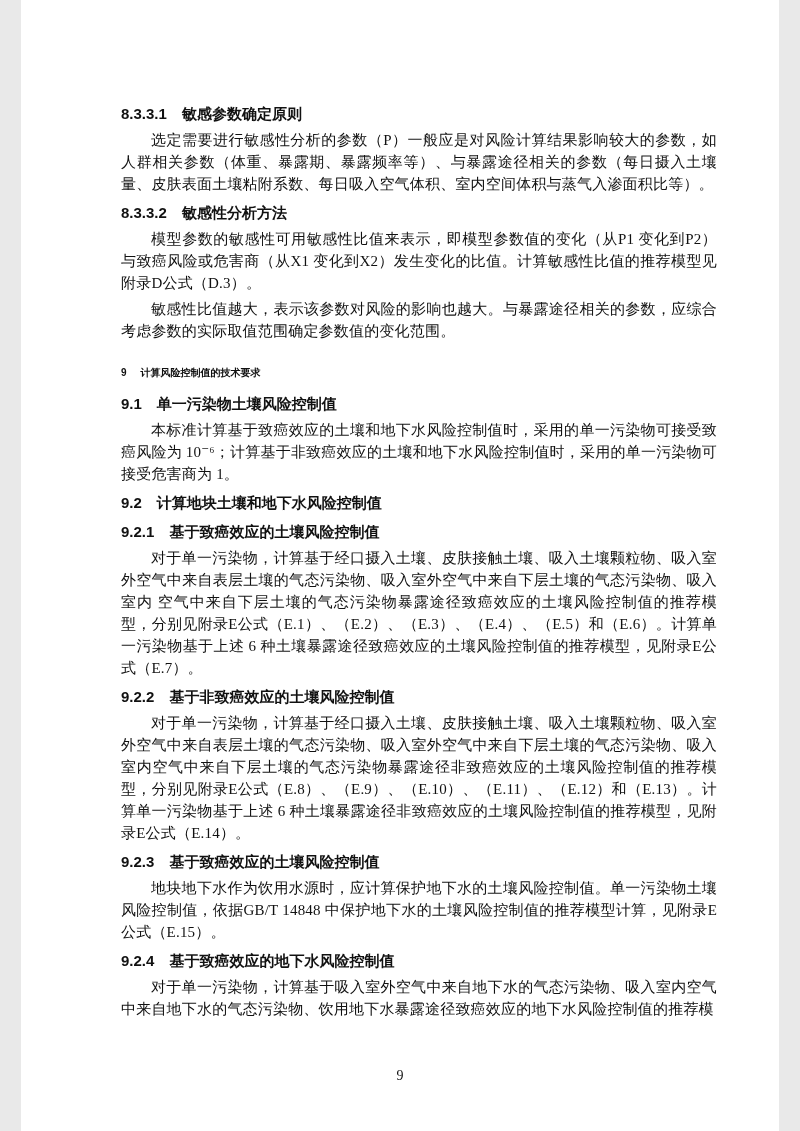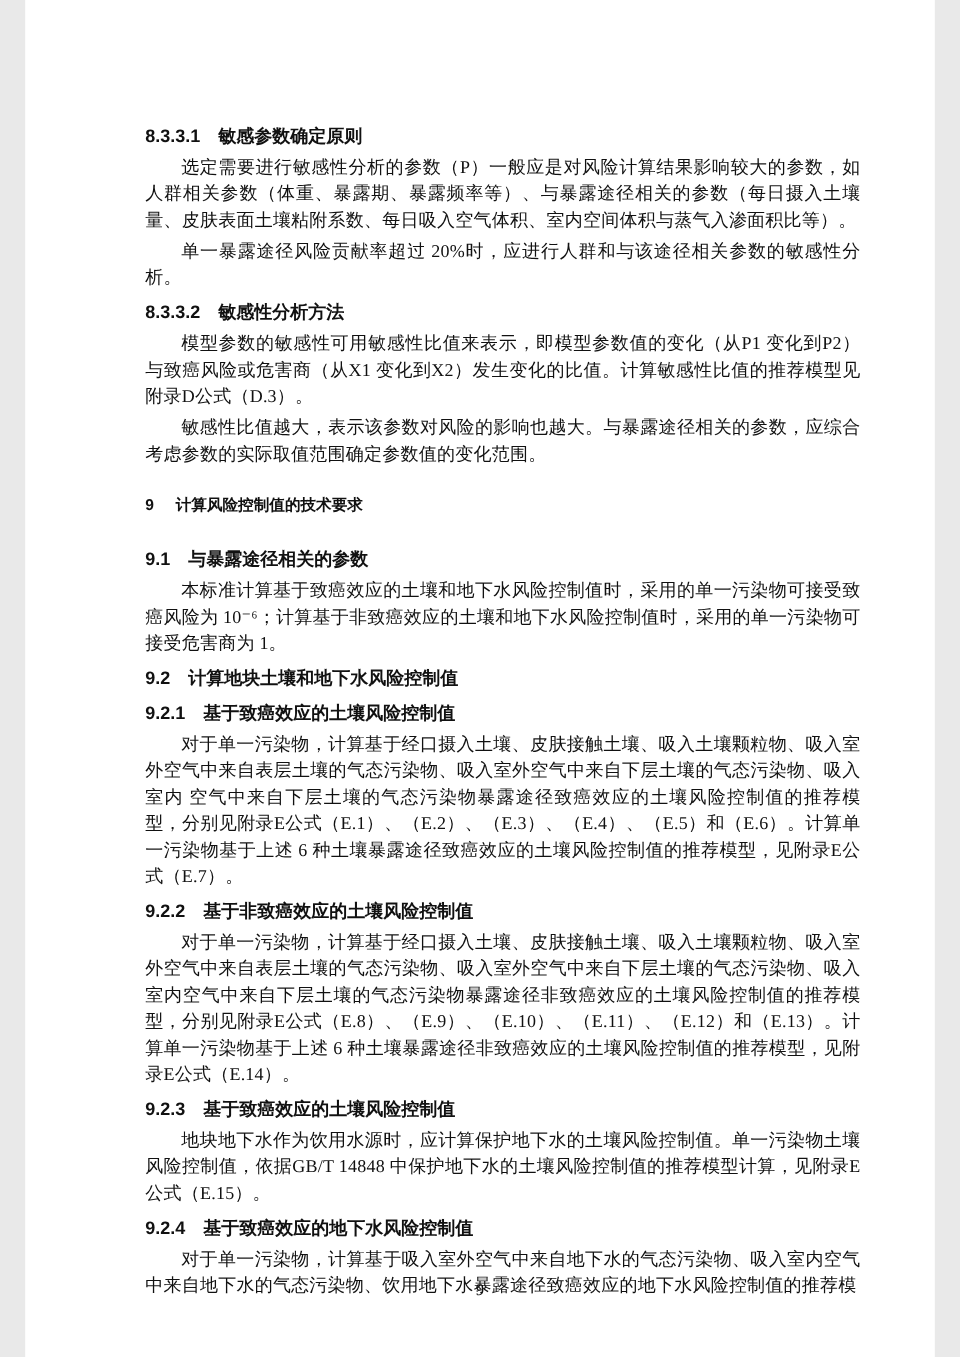--- a/index.html
+++ b/index.html
@@ -35,22 +35,22 @@
     margin: 7px 0 4px 0;
     font-size: 15px;
     line-height: 22px;
     font-weight: bold;
     font-family: "Liberation Sans", "DejaVu Sans", sans-serif;
   }
   .heading .h-num {
     margin-right: 1em;
   }
   .heading.chapter {
-    margin: 20px 0 24px 0;
-    font-size: 13px;
+    margin: 20px 0 9px 0;
+    font-size: 10px;
   }
   .heading.chapter .h-num {
     margin-right: 1.4em;
   }
   .page-number {
     position: absolute;
     bottom: 44px;
     left: 0;
     width: 100%;
     text-align: center;
@@ -60,26 +60,25 @@
     font-family: "Liberation Serif", "DejaVu Serif", serif;
   }
 </style>
 </head>
 <body>
 
 <div class="page">
   <div class="content" id="doc-content">
       <div class="heading"><span class="h-num">8.3.3.1</span><span class="h-title">敏感参数确定原则</span></div>
       <p class="para">选定需要进行敏感性分析的参数（P）一般应是对风险计算结果影响较大的参数，如人群相关参数（体重、暴露期、暴露频率等）、与暴露途径相关的参数（每日摄入土壤量、皮肤表面土壤粘附系数、每日吸入空气体积、室内空间体积与蒸气入渗面积比等）。</p>
-      <p class="para">单一暴露途径风险贡献率超过 20%时，应进行人群和与该途径相关参数的敏感性分析。</p>
       <div class="heading"><span class="h-num">8.3.3.2</span><span class="h-title">敏感性分析方法</span></div>
       <p class="para">模型参数的敏感性可用敏感性比值来表示，即模型参数值的变化（从P1 变化到P2）与致癌风险或危害商（从X1 变化到X2）发生变化的比值。计算敏感性比值的推荐模型见附录D公式（D.3）。</p>
       <p class="para">敏感性比值越大，表示该参数对风险的影响也越大。与暴露途径相关的参数，应综合 考虑参数的实际取值范围确定参数值的变化范围。</p>
       <div class="heading chapter"><span class="h-num">9</span><span class="h-title">计算风险控制值的技术要求</span></div>
-      <div class="heading"><span class="h-num">9.1</span><span class="h-title">与暴露途径相关的参数</span></div>
+      <div class="heading"><span class="h-num">9.1</span><span class="h-title">单一污染物土壤风险控制值</span></div>
       <p class="para">本标准计算基于致癌效应的土壤和地下水风险控制值时，采用的单一污染物可接受致癌风险为 10⁻⁶；计算基于非致癌效应的土壤和地下水风险控制值时，采用的单一污染物可接受危害商为 1。</p>
       <div class="heading"><span class="h-num">9.2</span><span class="h-title">计算地块土壤和地下水风险控制值</span></div>
       <div class="heading"><span class="h-num">9.2.1</span><span class="h-title">基于致癌效应的土壤风险控制值</span></div>
       <p class="para">对于单一污染物，计算基于经口摄入土壤、皮肤接触土壤、吸入土壤颗粒物、吸入室外空气中来自表层土壤的气态污染物、吸入室外空气中来自下层土壤的气态污染物、吸入室内 空气中来自下层土壤的气态污染物暴露途径致癌效应的土壤风险控制值的推荐模型，分别见附录E公式（E.1）、（E.2）、（E.3）、（E.4）、（E.5）和（E.6）。计算单一污染物基于上述 6 种土壤暴露途径致癌效应的土壤风险控制值的推荐模型，见附录E公式（E.7）。</p>
       <div class="heading"><span class="h-num">9.2.2</span><span class="h-title">基于非致癌效应的土壤风险控制值</span></div>
       <p class="para">对于单一污染物，计算基于经口摄入土壤、皮肤接触土壤、吸入土壤颗粒物、吸入室外空气中来自表层土壤的气态污染物、吸入室外空气中来自下层土壤的气态污染物、吸入室内空气中来自下层土壤的气态污染物暴露途径非致癌效应的土壤风险控制值的推荐模型，分别见附录E公式（E.8）、（E.9）、（E.10）、（E.11）、（E.12）和（E.13）。计算单一污染物基于上述 6 种土壤暴露途径非致癌效应的土壤风险控制值的推荐模型，见附录E公式（E.14）。</p>
       <div class="heading"><span class="h-num">9.2.3</span><span class="h-title">基于致癌效应的土壤风险控制值</span></div>
       <p class="para">地块地下水作为饮用水源时，应计算保护地下水的土壤风险控制值。单一污染物土壤风险控制值，依据GB/T 14848 中保护地下水的土壤风险控制值的推荐模型计算，见附录E公式（E.15）。</p>
       <div class="heading"><span class="h-num">9.2.4</span><span class="h-title">基于致癌效应的地下水风险控制值</span></div>
       <p class="para">对于单一污染物，计算基于吸入室外空气中来自地下水的气态污染物、吸入室内空气中来自地下水的气态污染物、饮用地下水暴露途径致癌效应的地下水风险控制值的推荐模</p>

